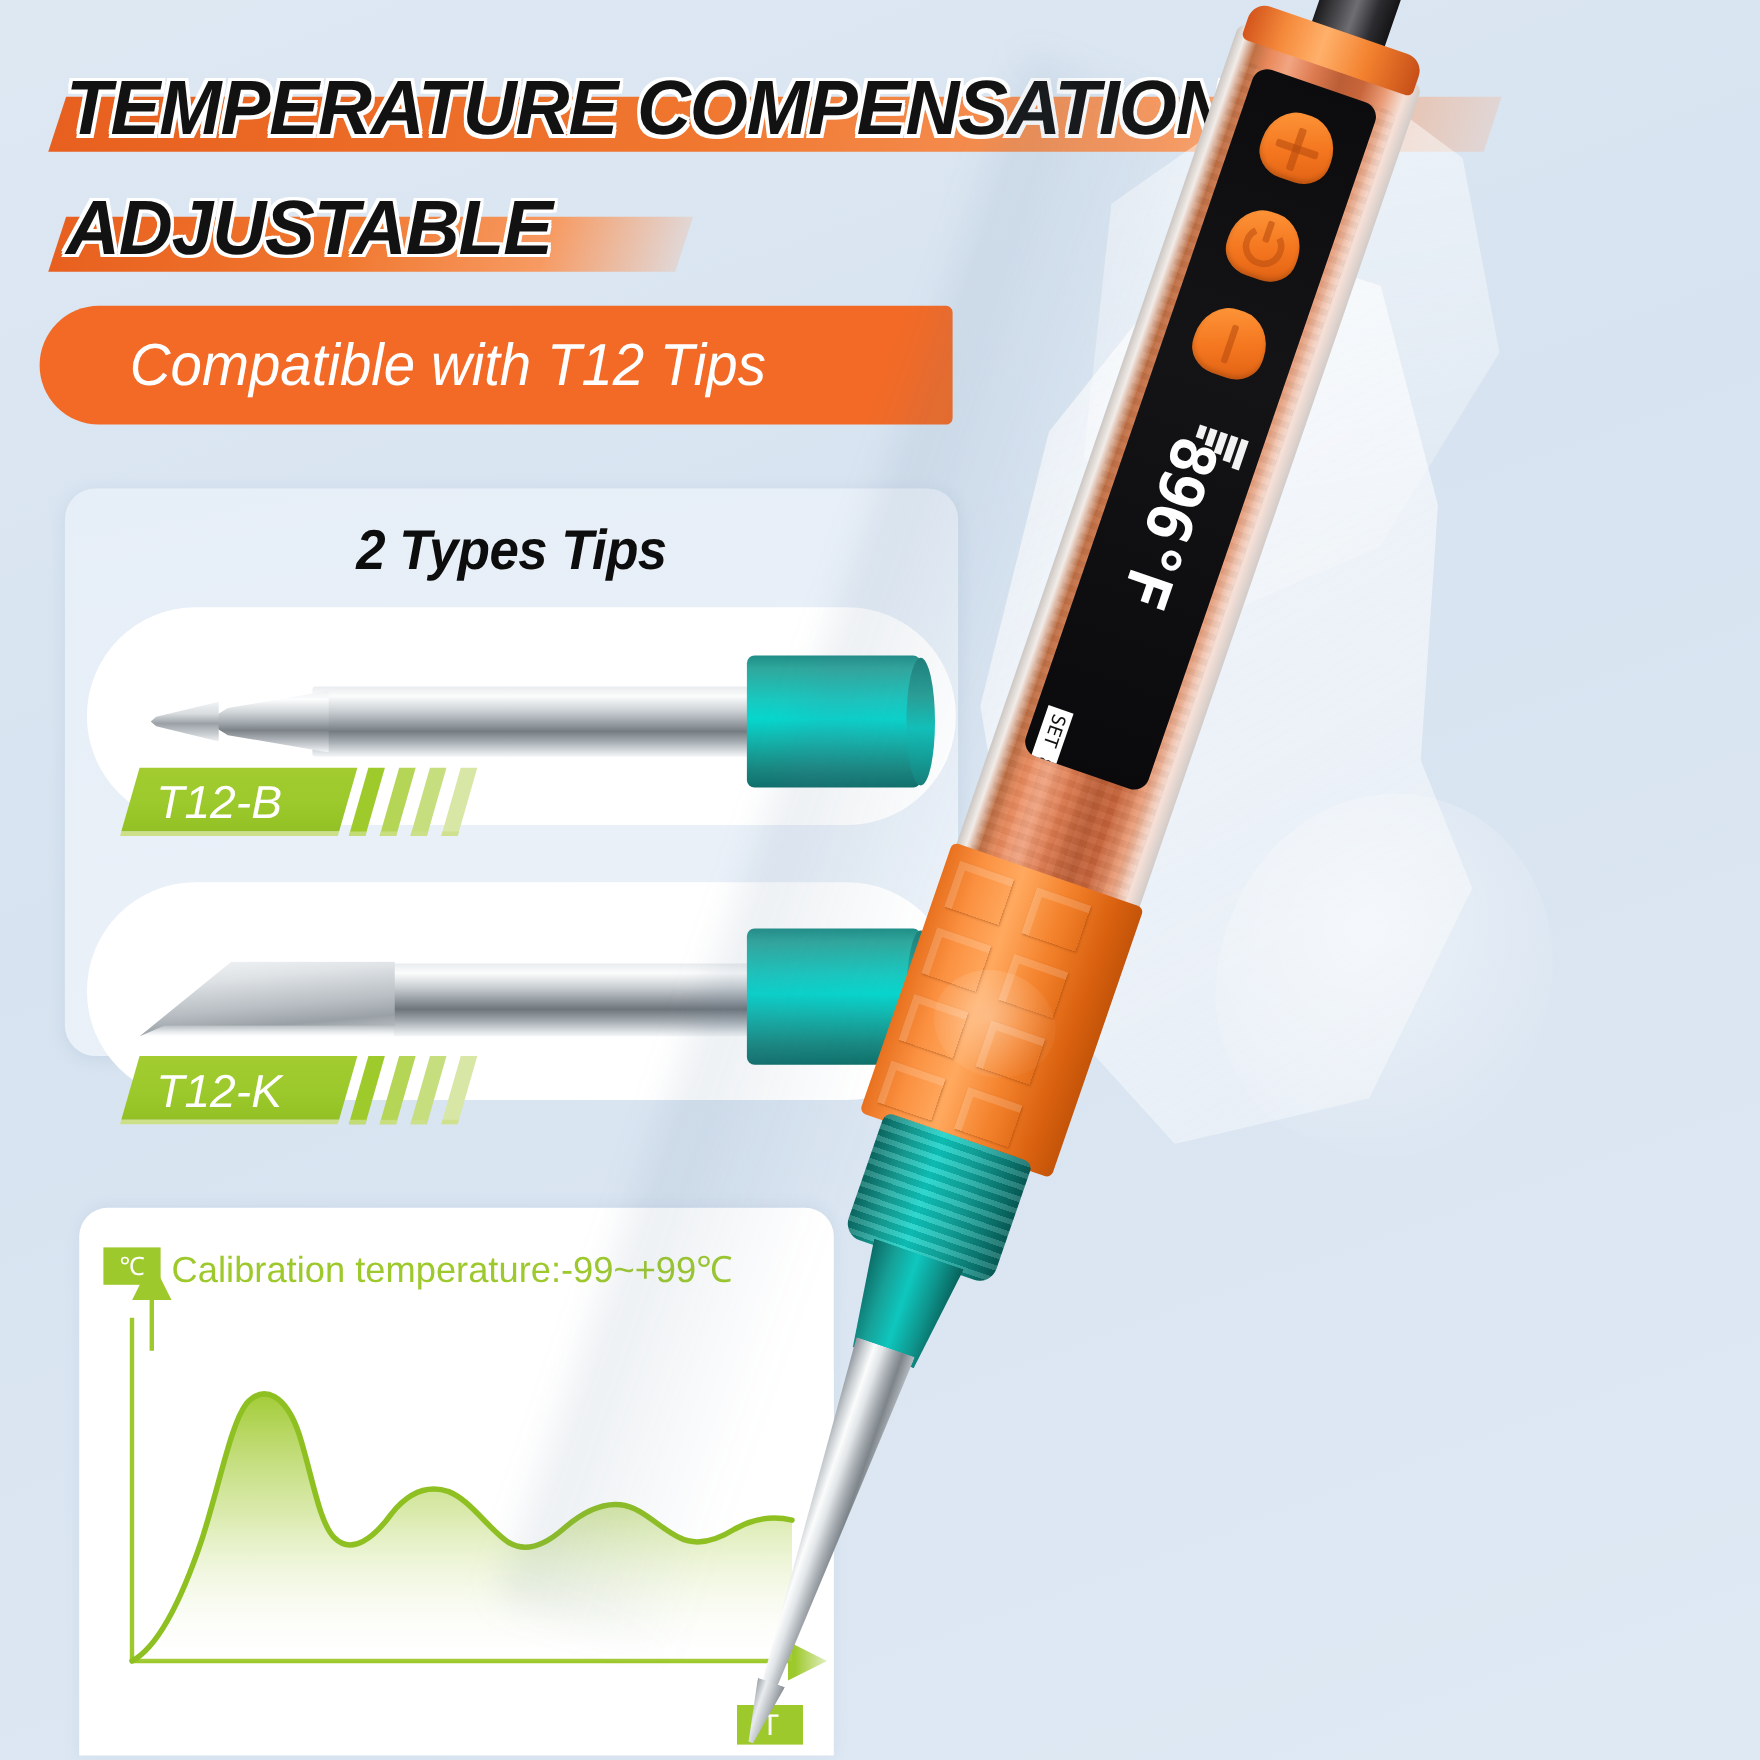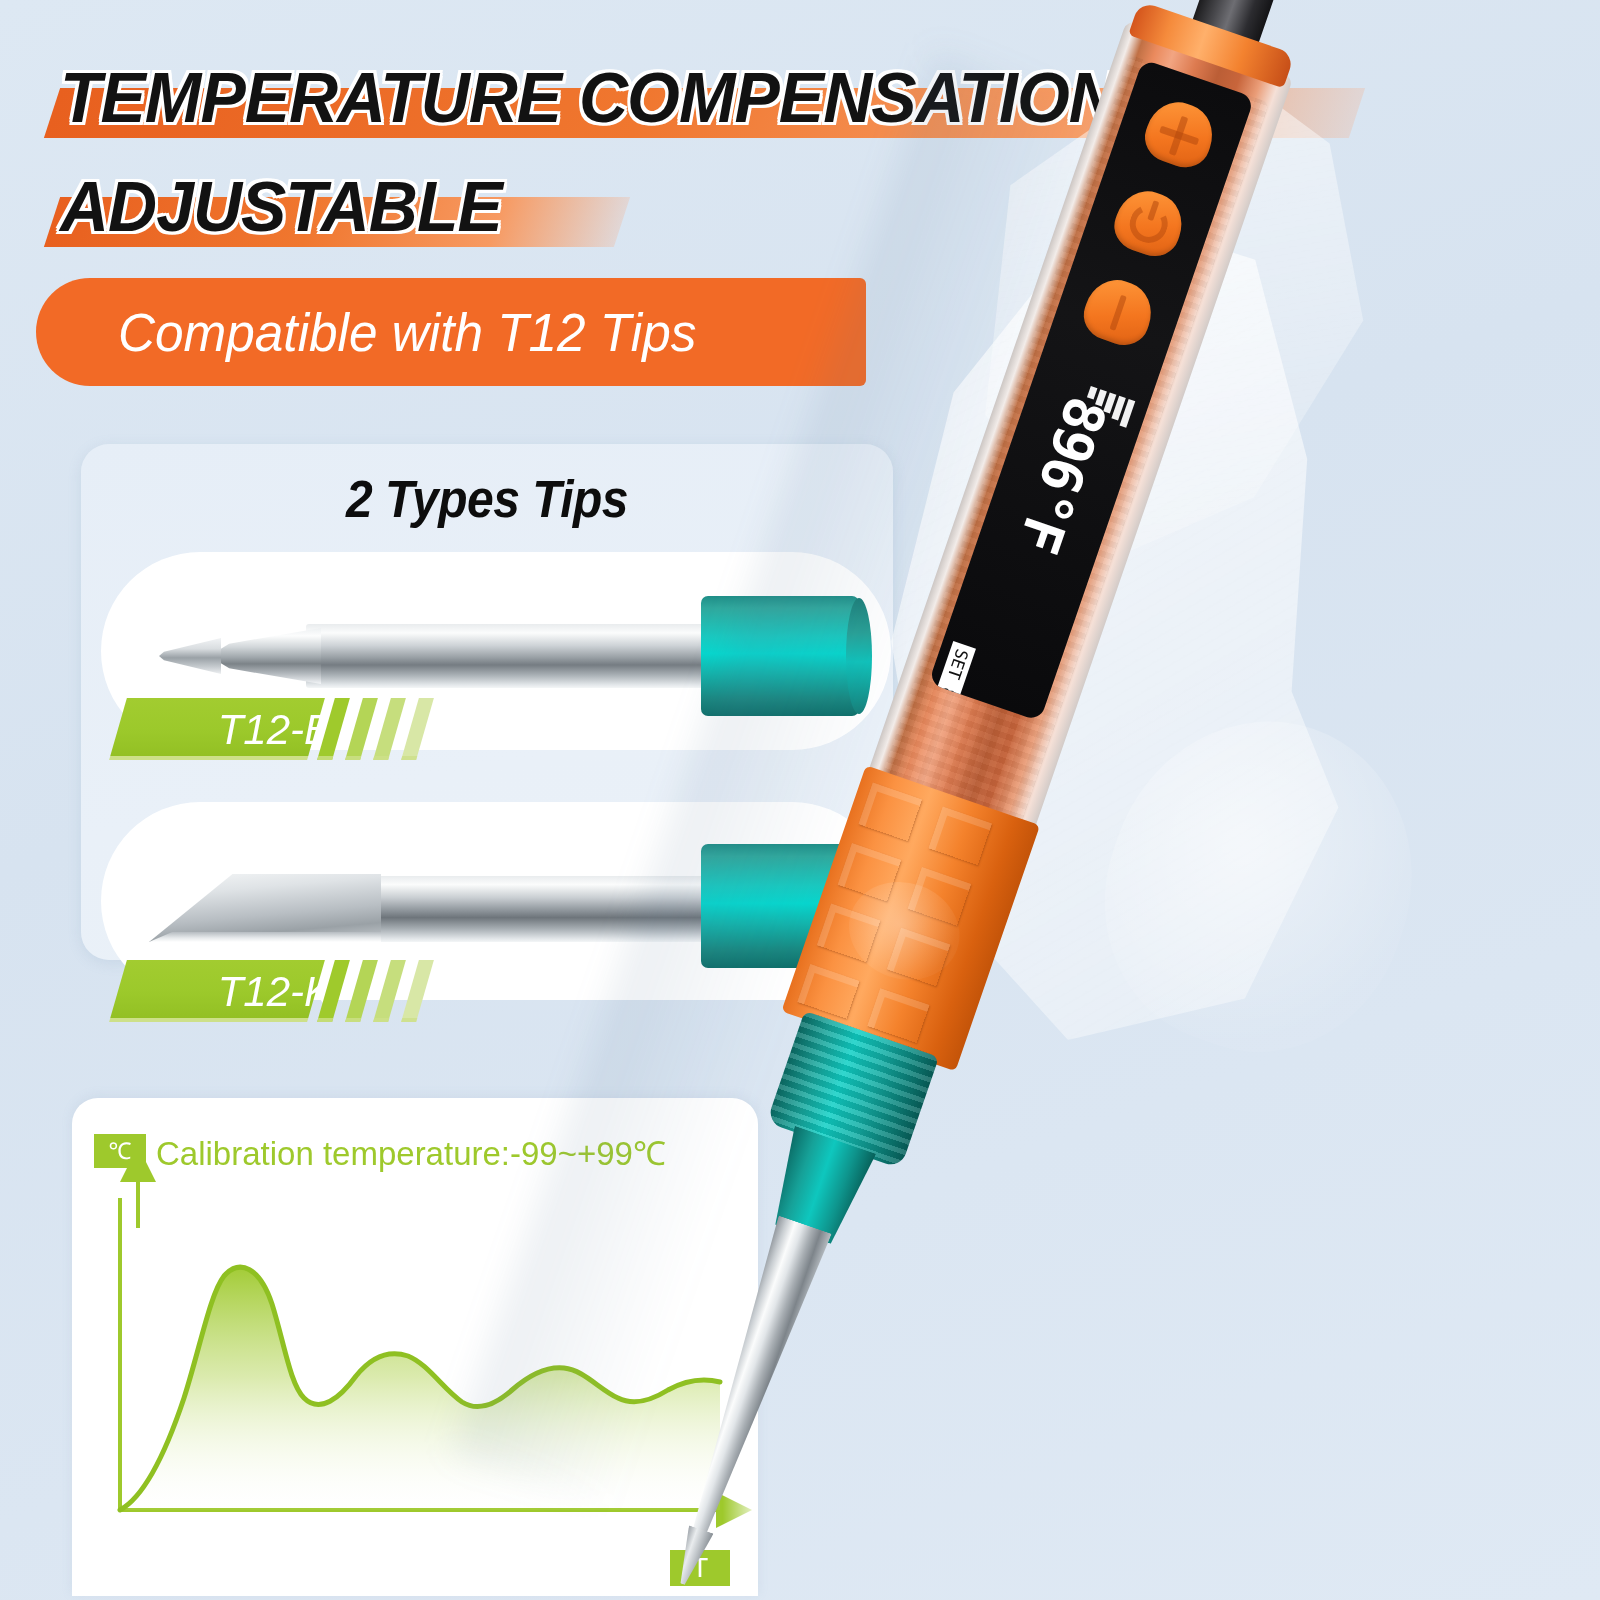--- a/index.html
+++ b/index.html
@@ -45,21 +45,21 @@
   }
   #subtitle-text {
     margin-left: 82px;
     color: #ffffff; font-size: 54px; font-style: italic; font-weight: normal;
     letter-spacing: 0px; white-space: nowrap;
     transform: scaleX(0.95); transform-origin: left center;
   }
 
   
   #tips-panel {
-    position: absolute; left: 81px; top: 444px; width: 812px; height: 516px;
+    position: absolute; left: 59px; top: 444px; width: 812px; height: 516px;
     background: linear-gradient(170deg, #e6eef7 0%, #e9f0f8 60%, #eaf1f8 100%);
     border-radius: 28px;
     box-shadow: 0 3px 14px rgba(120,150,180,0.16);
   }
   #tips-heading {
     position: absolute; left: 0; right: 0; top: 26px;
     text-align: center;
     font-size: 51px; font-weight: bold; font-style: italic;
     color: #0d0d0d; letter-spacing: -0.5px;
     transform: scaleX(0.94);
@@ -132,21 +132,21 @@
   #tip-label-k { left: 118px; top: 960px; }
   .tip-label-body {
     position: absolute; left: 0; top: 0; width: 198px; height: 62px;
     background: linear-gradient(180deg,#a2cc30 0%,#9cc92b 55%,#93c024 100%);
     transform: skewX(-16deg);
     border-bottom: 4px solid #cde089;
   }
   .tip-label-text {
     position: absolute; left: 24px; top: 6px; width: 190px;
     font-size: 42px; font-style: italic; color: #ffffff;
-    letter-spacing: 0px; line-height: 52px; text-align: right;
+    letter-spacing: 0px; line-height: 52px;
   }
   .tip-stripe {
     position: absolute; top: 0; width: 15px; height: 62px;
     transform: skewX(-16deg);
     border-bottom: 4px solid rgba(205,224,137,0.8);
   }
   .s1 { left: 208px; background: #9fca2c; }
   .s2 { left: 236px; background: #b4d556; }
   .s3 { left: 264px; background: #c6de7d; }
   .s4 { left: 292px; background: #d8e7a6; }

